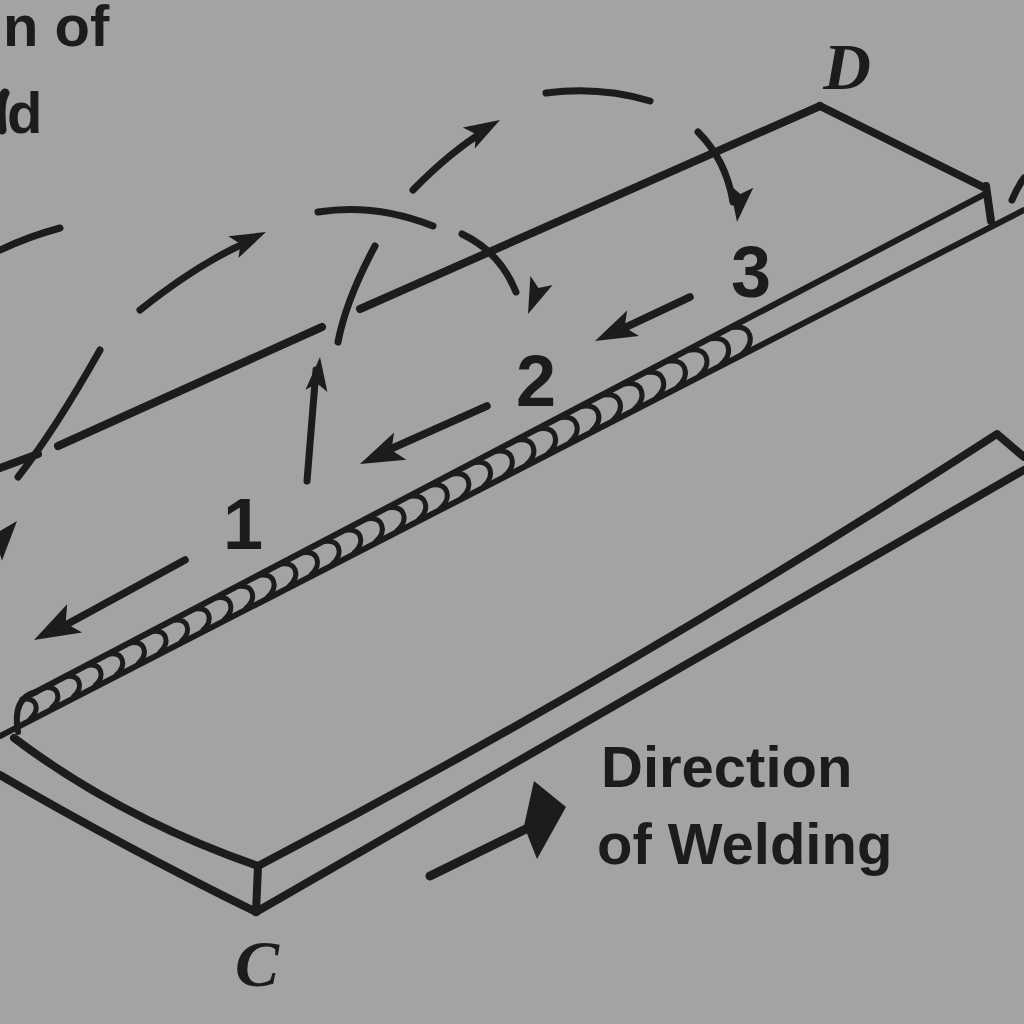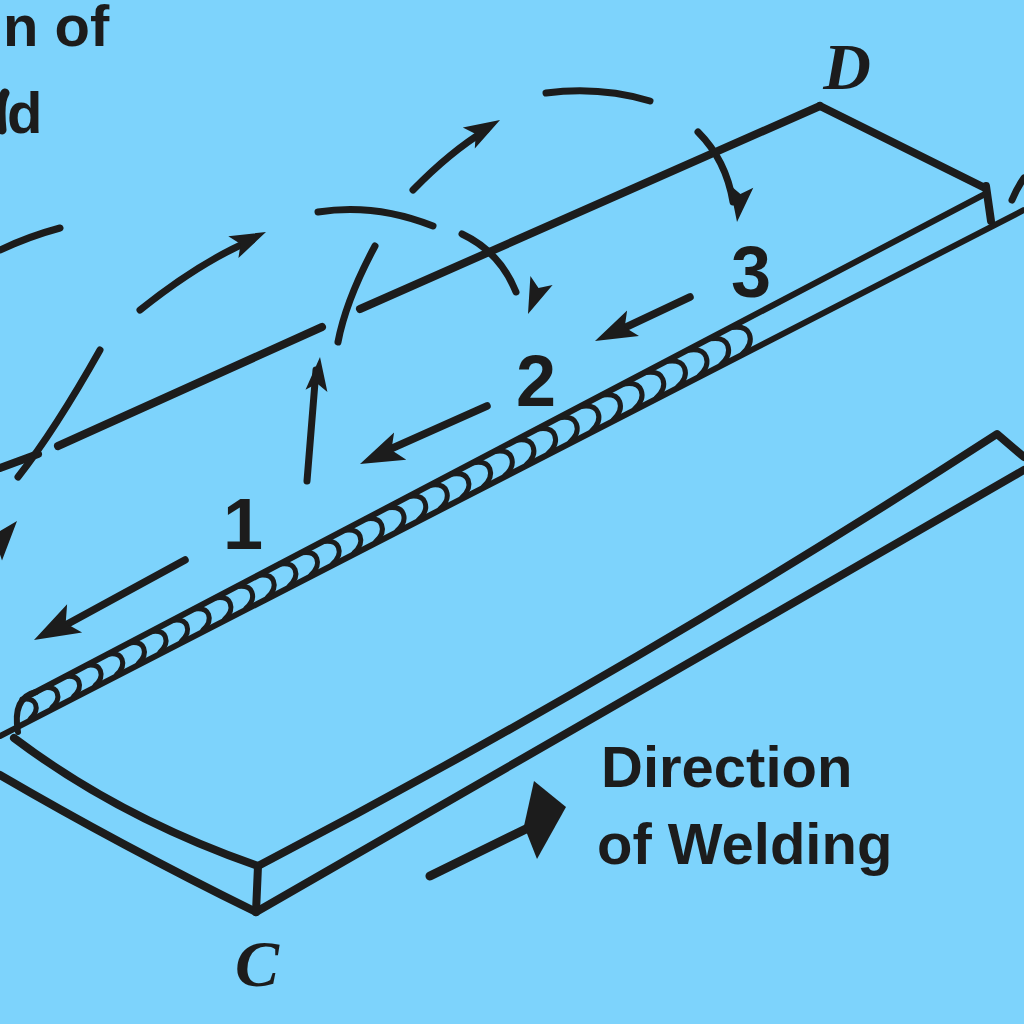--- a/index.html
+++ b/index.html
@@ -7,21 +7,21 @@
   svg{position:absolute;left:0;top:0;}
   :root{--ink:#1c1c1c;}
   .stroke{stroke:var(--ink);fill:none;stroke-linecap:round;stroke-linejoin:round;}
   .fill{fill:var(--ink);stroke:none;}
   .sans{font-family:"Liberation Sans",sans-serif;font-weight:600;fill:var(--ink);}
   .serif-it{font-family:"Liberation Serif",serif;font-style:italic;font-weight:600;fill:var(--ink);}
 </style>
 </head>
 <body>
 
-<div class="stage" style="background: #7dd3fc; text-align: center;">
+<div class="stage" style="background: #a3a3a3; text-align: center;">
 <svg id="diagram-svg" width="1024" height="1024" viewBox="0 0 1024 1024">
 
   <g>
     <path class="stroke" stroke-width="8" d="M 0,468 L 38,454"></path>
     <path class="stroke" stroke-width="8" d="M 58,446 L 322,327"></path>
     <path class="stroke" stroke-width="8" d="M 360,309 L 820,106"></path>
     <path class="stroke" stroke-width="8" d="M 820,106 L 985,188"></path>
     <path class="stroke" stroke-width="8" d="M 986,186 L 991,221"></path>
   </g>
 

